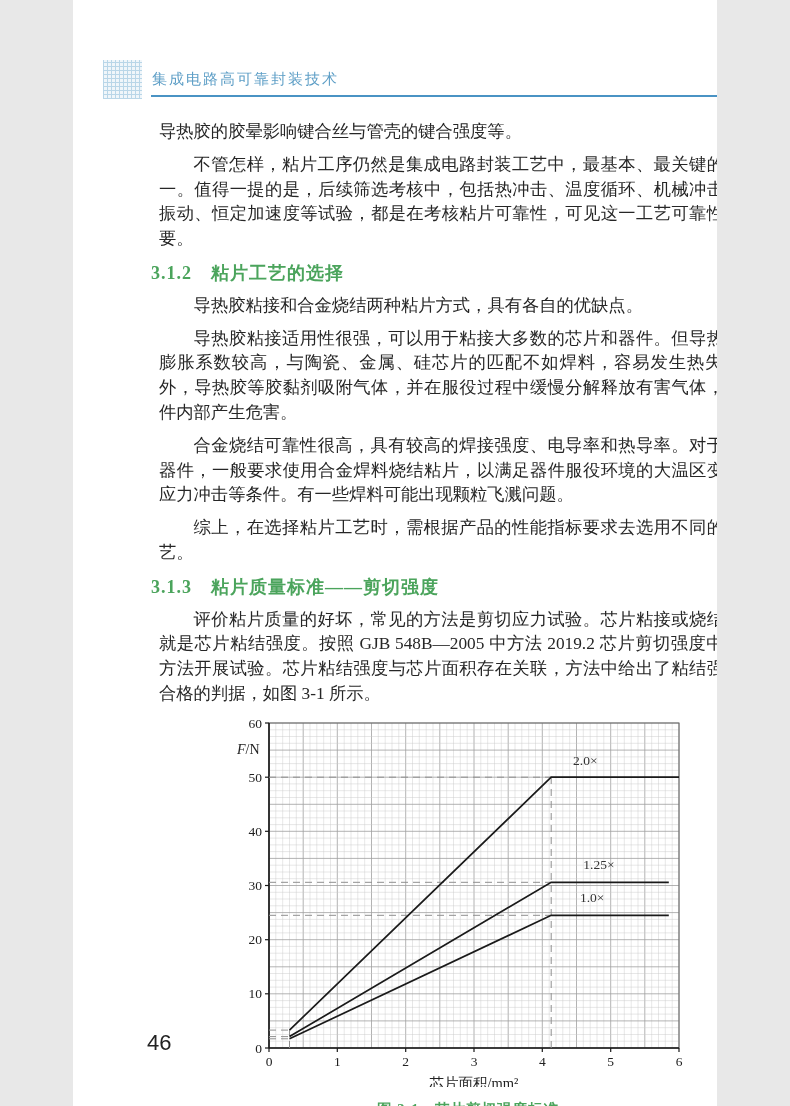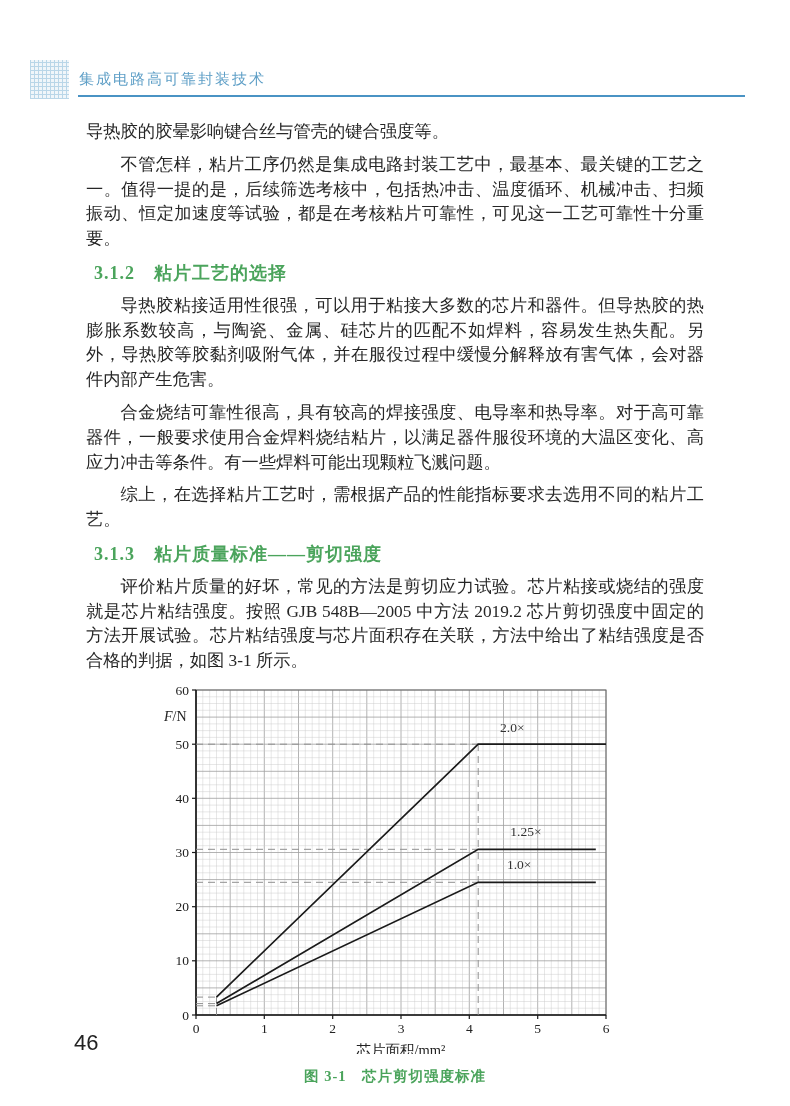--- a/index.html
+++ b/index.html
@@ -1,18 +1,18 @@
 <!DOCTYPE html>
 <html><head>
 <meta charset="utf-8">
 <style>
   html,body{margin:0;padding:0;background:#e8e8e8;}
   .page{
     position:relative;
-    width:790px;height:1106px;
+    width:644px;height:1106px;
     margin:0 auto;
     background:#ffffff;
     font-family:"Liberation Serif","DejaVu Serif",serif;
     color:#262626;
     overflow:hidden;
   }
   
   .hdr-grid{
     position:absolute;left:30px;top:60px;width:39px;height:39px;
     background-color:#f0f6fa;
@@ -30,21 +30,21 @@
   }
   
   .body-text{
     position:absolute;left:78px;top:112px;width:634px;
     font-size:17.3px;line-height:24.8px;
     text-align:justify;
   }
   .body-text p{margin:8px;text-indent:2em;}
   .body-text p.no-indent{text-indent:0;}
   h2.sec{
-    margin:9px 0 8px 16px;
+    margin:9px 0 8px 0;
     font-size:18px;font-weight:bold;color:#4ba45c;
     text-indent:0;letter-spacing:1px;
   }
   
   .figure{margin:6px 0 0 78px;}
   .fig-caption{
     margin-top:2px;text-align:center;width:634px;
     font-size:14.5px;font-weight:bold;color:#4ba45c;letter-spacing:1px;
   }
   .page-number{
@@ -61,20 +61,21 @@
 
   <div class="hdr-grid"></div>
   <div class="hdr-title">集成电路高可靠封装技术</div>
   <div class="hdr-rule"></div>
 
   <div class="body-text">
     <p class="no-indent">导热胶的胶晕影响键合丝与管壳的键合强度等。</p>
     <p>不管怎样，粘片工序仍然是集成电路封装工艺中，最基本、最关键的工艺之一。值得一提的是，后续筛选考核中，包括热冲击、温度循环、机械冲击、扫频振动、恒定加速度等试验，都是在考核粘片可靠性，可见这一工艺可靠性十分重要。</p>
 
     <h2 class="sec">3.1.2　粘片工艺的选择</h2>
+    <p>导热胶粘接和合金烧结两种粘片方式，具有各自的优缺点。</p>
     <p>导热胶粘接适用性很强，可以用于粘接大多数的芯片和器件。但导热胶的热膨胀系数较高，与陶瓷、金属、硅芯片的匹配不如焊料，容易发生热失配。另外，导热胶等胶黏剂吸附气体，并在服役过程中缓慢分解释放有害气体，会对器件内部产生危害。</p>
     <p>合金烧结可靠性很高，具有较高的焊接强度、电导率和热导率。对于高可靠器件，一般要求使用合金焊料烧结粘片，以满足器件服役环境的大温区变化、高应力冲击等条件。有一些焊料可能出现颗粒飞溅问题。</p>
     <p>综上，在选择粘片工艺时，需根据产品的性能指标要求去选用不同的粘片工艺。</p>
 
     <h2 class="sec">3.1.3　粘片质量标准——剪切强度</h2>
     <p>评价粘片质量的好坏，常见的方法是剪切应力试验。芯片粘接或烧结的强度就是芯片粘结强度。按照 GJB 548B—2005 中方法 2019.2 芯片剪切强度中固定的方法开展试验。芯片粘结强度与芯片面积存在关联，方法中给出了粘结强度是否合格的判据，如图 3-1 所示。</p>
 
     <div class="figure">
       <svg width="470" height="372" viewBox="0 0 470 372" xmlns="http://www.w3.org/2000/svg">
           <line x1="40.0" y1="8.0" x2="40.0" y2="333.0" stroke="#9f9f9f" stroke-width="0.8"></line>

